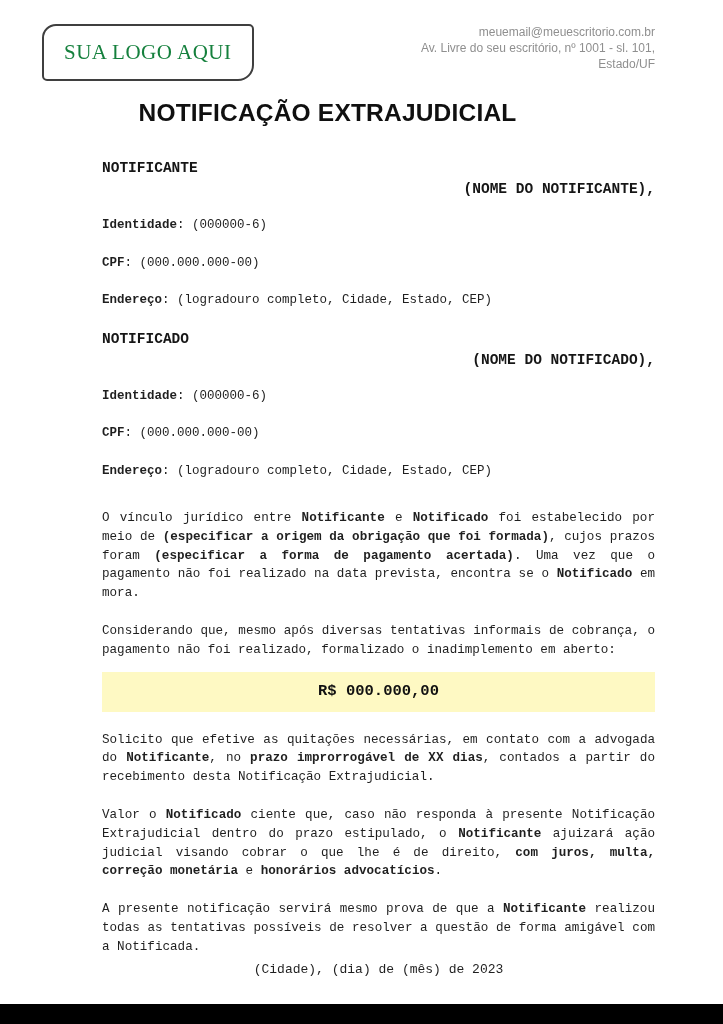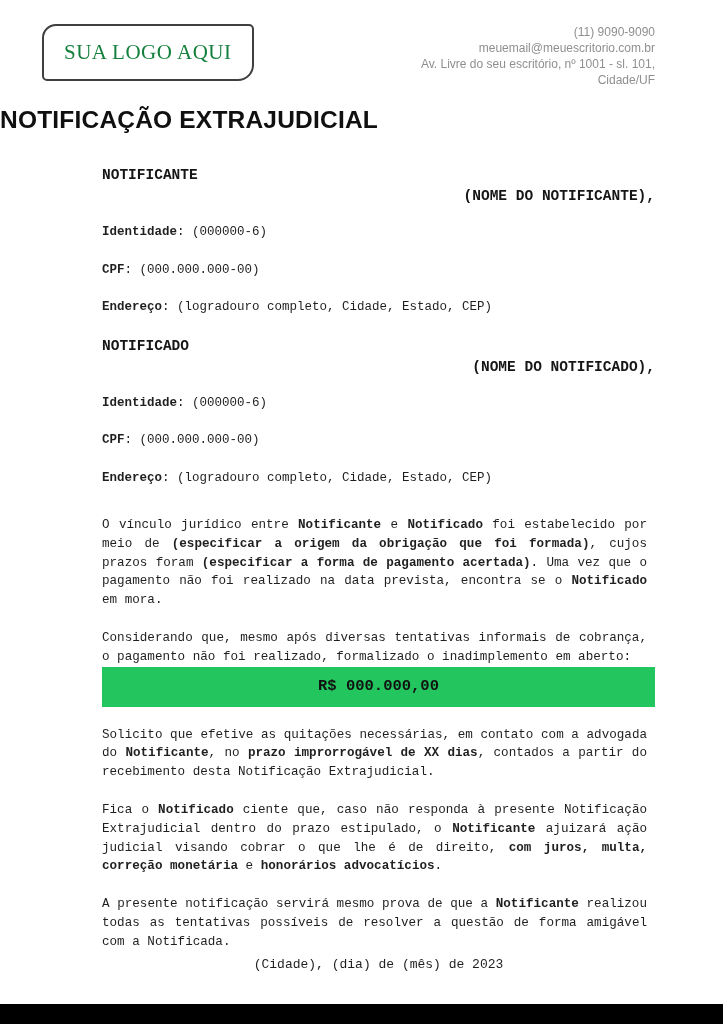--- a/index.html
+++ b/index.html
@@ -30,21 +30,21 @@
     white-space: nowrap;
   }
   .contact {
     text-align: right;
     font-size: 12px;
     line-height: 16px;
     color: #8f8f8f;
   }
   
   .doc-title {
-    text-align: left;
+    text-align: center;
     margin: 18px 68px 0 0;
     font-size: 24.5px;
     font-weight: bold;
     color: #101010;
     letter-spacing: 0.2px;
   }
   
   .content { margin: 33px 68px 0 102px; font-family: Liberation Mono, monospace; }
   .party-heading {
     font-size: 14.5px;
@@ -58,26 +58,27 @@
     margin: 0 0 3px 0;
     color: #161616;
     text-align: right;
   }
   .party-line { font-size: 12.5px; line-height: 17.5px; margin-top: 20px; }
   .party-block-2 { margin-top: 21px; }
   .para {
     font-size: 12.6px;
     line-height: 18.8px;
     text-align: justify;
-    margin: 19px 8px 0 0;
+    margin: 19px 0 0 0;
   }
   .para-first { margin-top: 29px; }
   
   .amount-box {
-    background: #22c55e;
+    margin-top: 12px;
+    background: #fef9c3;
     text-align: center;
     padding: 9px 0 10px 0;
   }
   .amount-value { font-size: 15.5px; font-weight: bold; line-height: 21px; color: #111; }
   .amount-caption { font-size: 12.3px; line-height: 17px; color: #1f1f1f; }
   
   .date-line {
     margin-top: 4px;
     text-align: center;
     font-size: 13px;
@@ -107,24 +108,23 @@
 </head>
 <body>
 
 <div class="page">
 
   <div class="letterhead">
     <div class="logo-box">
       <span>SUA LOGO AQUI</span>
     </div>
     <div class="contact">
-      <div>(11) 9090-9090</div>
       <div>meuemail@meuescritorio.com.br</div>
       <div>Av. Livre do seu escritório, nº 1001 - sl. 101,</div>
-      <div>Cidade/UF</div>
+      <div>Estado/UF</div>
     </div>
   </div>
 
   <div class="doc-title">NOTIFICAÇÃO EXTRAJUDICIAL</div>
 
   <div class="content">
 
     <div>
       <div class="party-heading">NOTIFICANTE</div>
       <div class="party-name">(NOME DO NOTIFICANTE),</div>
@@ -142,21 +142,21 @@
     </div>
 
     <p class="para para-first"><span>O vínculo jurídico entre </span><b>Notificante</b><span> e </span><b>Notificado</b><span> foi estabelecido por meio de </span><b>(especificar a origem da obrigação que foi formada)</b><span>, cujos prazos foram </span><b>(especificar a forma de pagamento acertada)</b><span>. Uma vez que o pagamento não foi realizado na data prevista, encontra se o </span><b>Notificado</b><span> em mora.</span></p>
     <p class="para"><span>Considerando que, mesmo após diversas tentativas informais de cobrança, o pagamento não foi realizado, formalizado o inadimplemento em aberto:</span></p>
 
     <div class="amount-box">
       <div class="amount-value">R$ 000.000,00</div>
     </div>
 
     <p class="para"><span>Solicito que efetive as quitações necessárias, em contato com a advogada do </span><b>Notificante</b><span>, no </span><b>prazo improrrogável de XX dias</b><span>, contados a partir do recebimento desta Notificação Extrajudicial.</span></p>
-    <p class="para"><span>Fica o </span><b>Notificado</b><span> ciente que, caso não responda à presente Notificação Extrajudicial dentro do prazo estipulado, o </span><b>Notificante</b><span> ajuizará ação judicial visando cobrar o que lhe é de direito, </span><b>com juros, multa, correção monetária</b><span> e </span><b>honorários advocatícios</b><span>.</span></p>
+    <p class="para"><span>Valor o </span><b>Notificado</b><span> ciente que, caso não responda à presente Notificação Extrajudicial dentro do prazo estipulado, o </span><b>Notificante</b><span> ajuizará ação judicial visando cobrar o que lhe é de direito, </span><b>com juros, multa, correção monetária</b><span> e </span><b>honorários advocatícios</b><span>.</span></p>
     <p class="para"><span>A presente notificação servirá mesmo prova de que a </span><b>Notificante</b><span> realizou todas as tentativas possíveis de resolver a questão de forma amigável com a Notificada.</span></p>
 
     <div class="date-line">(Cidade), (dia) de (mês) de 2023</div>
 
     <div class="signature">
       <div class="signature-rule"></div>
       <div class="signature-name">(NOME DO NOTIFICANTE)</div>
       <div class="signature-oab">OAB/UF Nº 00.000</div>
     </div>
 

